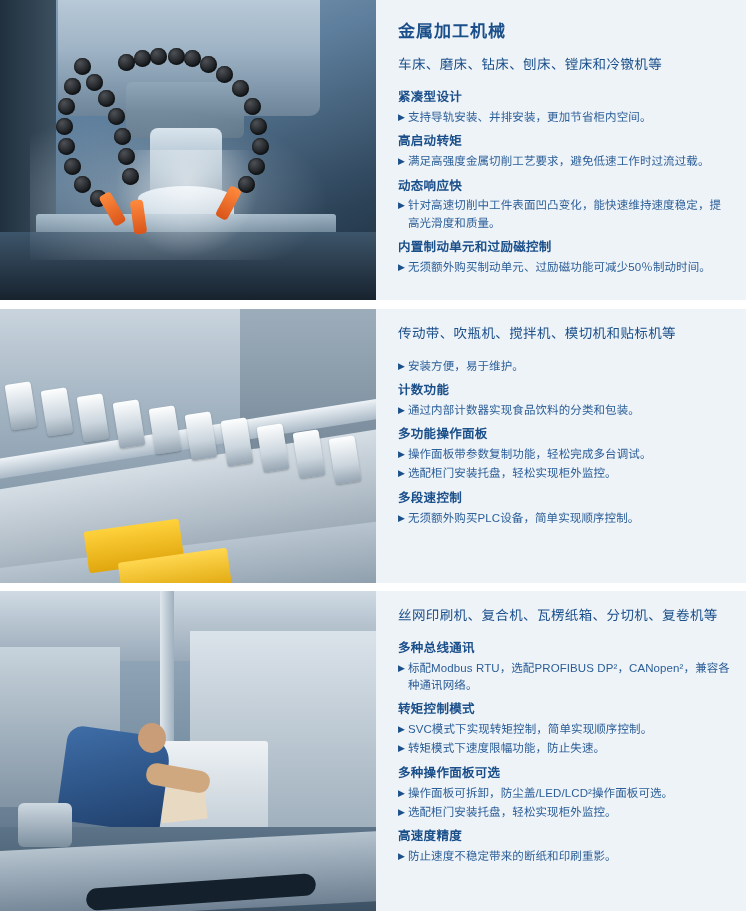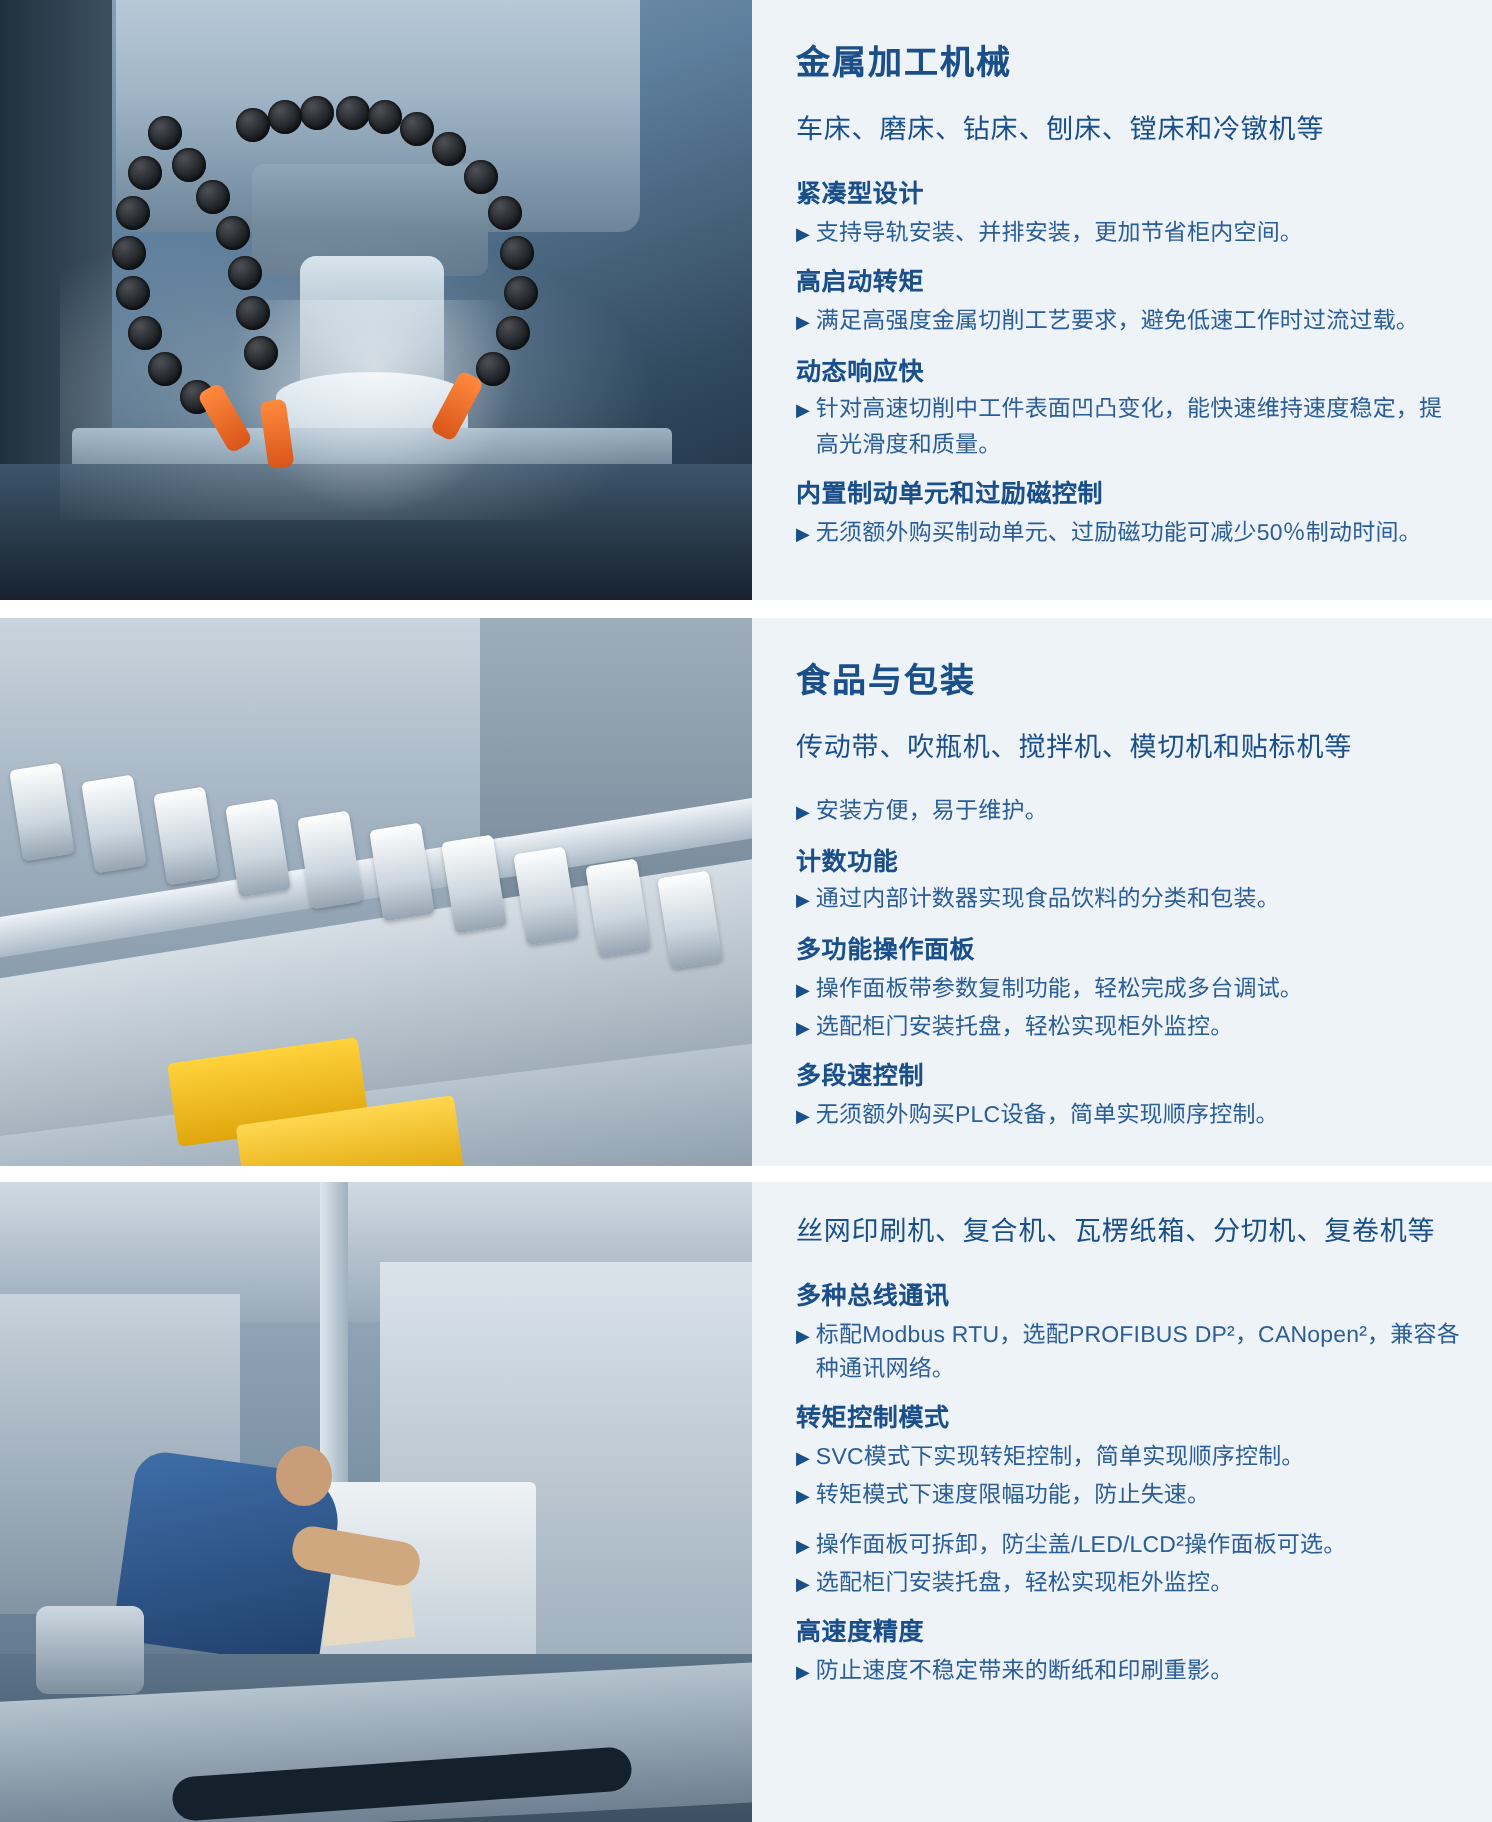--- a/index.html
+++ b/index.html
@@ -338,21 +338,20 @@
       <div class="sensor" style="left:224px; top:110px; transform:rotate(-9deg);"></div>
       <div class="sensor" style="left:260px; top:116px; transform:rotate(-9deg);"></div>
       <div class="sensor" style="left:296px; top:122px; transform:rotate(-9deg);"></div>
       <div class="sensor" style="left:332px; top:128px; transform:rotate(-9deg);"></div>
       <div class="belt2"></div>
       <div class="yellow1"></div>
       <div class="yellow2"></div>
     </div>
 
     <div class="panel">
-      <div class="sect-title">食品与包装</div>
       <div class="sect-sub">传动带、吹瓶机、搅拌机、模切机和贴标机等</div>
 
       <div class="feat">
         <div class="bullet-row">
           <span class="bullet-ico">▶</span>
           <span class="bullet-txt">安装方便，易于维护。</span>
         </div>
       </div>
 
       <div class="feat">
@@ -421,20 +420,21 @@
           <span class="bullet-ico">▶</span>
           <span class="bullet-txt">SVC模式下实现转矩控制，简单实现顺序控制。</span>
         </div>
         <div class="bullet-row">
           <span class="bullet-ico">▶</span>
           <span class="bullet-txt">转矩模式下速度限幅功能，防止失速。</span>
         </div>
       </div>
 
       <div class="feat">
+        <div class="feat-title">多种操作面板可选</div>
         <div class="bullet-row">
           <span class="bullet-ico">▶</span>
           <span class="bullet-txt">操作面板可拆卸，防尘盖/LED/LCD²操作面板可选。</span>
         </div>
         <div class="bullet-row">
           <span class="bullet-ico">▶</span>
           <span class="bullet-txt">选配柜门安装托盘，轻松实现柜外监控。</span>
         </div>
       </div>
 

